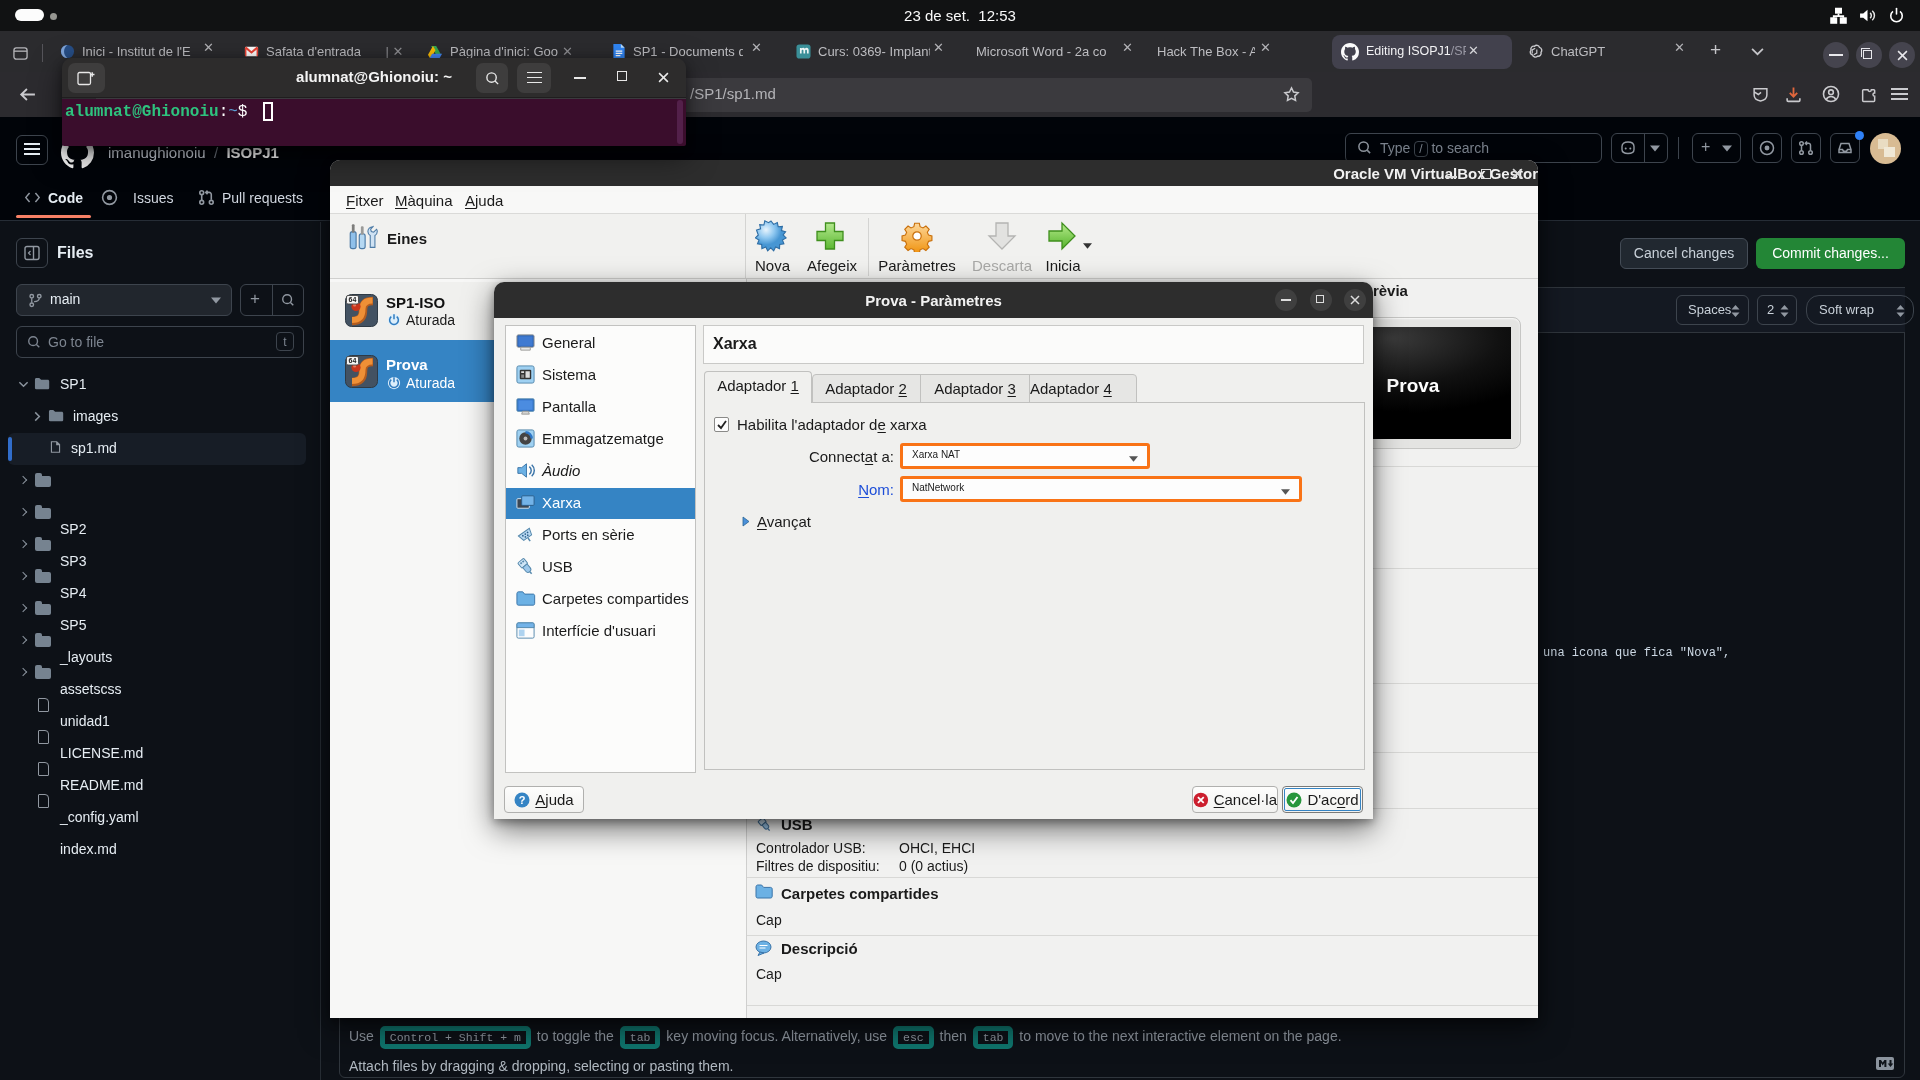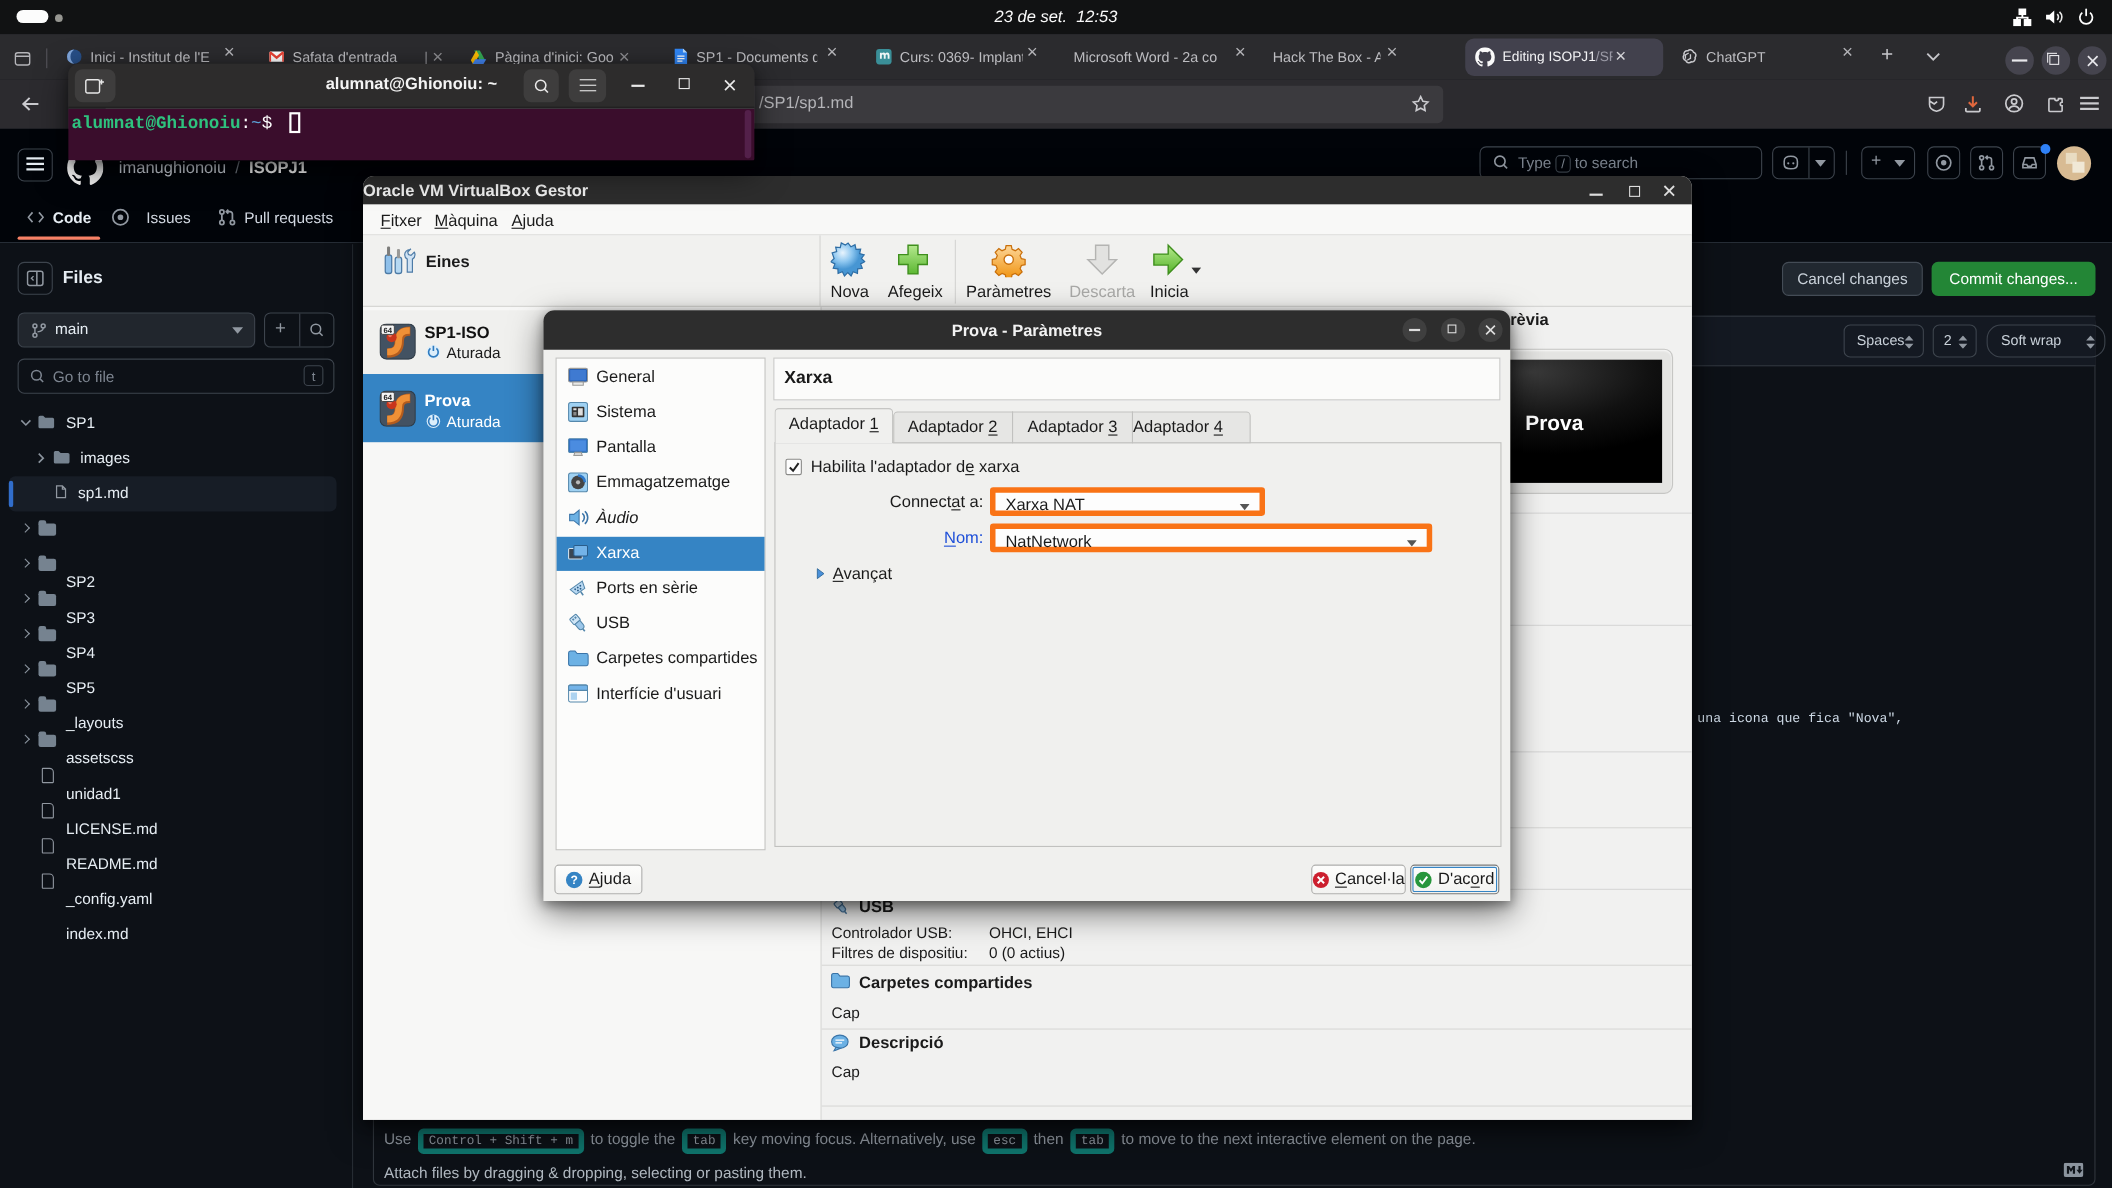--- a/index.html
+++ b/index.html
@@ -1,40 +1,40 @@
 <!DOCTYPE html>
 <html><head><meta charset="utf-8">
 <style>
   * { margin:0; padding:0; box-sizing:border-box; }
   html,body { width:1920px; height:1080px; overflow:hidden; background:#0d1117; font-family:"Liberation Sans",sans-serif; }
   .abs { position:absolute; } .nw { white-space:nowrap; }
   #stage { position:relative; width:1920px; height:1080px; }
   .mono { font-family:"Liberation Mono",monospace; }
   .shadow { box-shadow: 0 10px 30px rgba(0,0,0,.55), 0 3px 10px rgba(0,0,0,.35); }
   
-  #sysbar { left:0; top:0; width:1920px; height:31px; background:#111213; color:#fff;font-style:italic; }
+  #sysbar { left:0; top:0; width:1920px; height:31px; background:#111213; color:#fff; }
   
   #tabbar { left:0; top:31px; width:1920px; height:41px; background:#2b2b2e; }
   #navbar { left:0; top:72px; width:1920px; height:45px; background:#2c2b2f; }
   .tab { position:absolute; top:4px; height:33px; color:#bdbdc1; font-size:13px; display:flex; align-items:center; }
   .tab .ttl { white-space:nowrap; overflow:hidden; }
   .tclose { position:absolute; top:10px; color:#b3b3b7; font-size:13px; line-height:13px; }
   
   .ghbtn { position:absolute; border:1px solid #3d444d; border-radius:6px; }
   .kbd { display:inline-block; border:5px solid #0f766e; border-radius:5px; padding:0px 5px; font-family:"Liberation Mono",monospace; font-size:11.5px; color:#9198a1; margin:0 2px; }
   .trow { position:absolute; left:0; width:320px; height:32px; color:#e6edf3; font-size:14px; }
   
   #vbox { left:330px; top:160px; width:1208px; height:858px; border-radius:10px 10px 0 0; background:#f1f1ef; }
   #vboxdlg { left:494px; top:282px; width:879px; height:537px; border-radius:10px 10px 0 0; background:#f0f0ee; }
   .titlebar { position:absolute; left:0; top:0; width:100%; height:26px; background:#2d2d2d; border-radius:10px 10px 0 0; }
   .vlabel { position:absolute; font-size:15px; color:#1a1a1a; }
   .dlgitem { position:absolute; left:1px; width:189px; height:32px; font-size:15px; color:#1a1a1a; }
   .dlgitem .ic { position:absolute; left:9px; top:5px; }
   .dlgitem .tx { position:absolute; left:36px; top:7px; }
-  .combo { position:absolute; background:#fdfdfd; border:5px solid #f97316; border-radius:3px; font-size:15px; color:#1a1a1a; }
+  .combo { position:absolute; background:#fdfdfd; border:3px solid #f97316; border-radius:3px; font-size:10px; color:#1a1a1a; }
   .vbtn { position:absolute; height:27px; background:linear-gradient(#fdfdfc,#f2f2f0); border:1px solid #b0b0ae; border-radius:4px; font-size:15px; color:#1a1a1a; display:flex; align-items:center; justify-content:center; gap:5px; }
   u { text-decoration:underline; text-underline-offset:2px; }
   .fold,.file { position:absolute; left:0; width:320px; height:32px; color:#e6edf3; font-size:14px; }
   .fold .nm,.file .nm { position:absolute; left:60px; top:8px; white-space:nowrap;margin-top:48px; }
   .chv { position:absolute; left:20px; top:12px; width:6px; height:6px; border-top:1.7px solid #8b949e; border-right:1.7px solid #8b949e; transform:rotate(45deg); }
   .fo { position:absolute; left:35px; top:11px; width:16px; height:11px; background:#768390; border-radius:0 2px 2px 2px; }
   .fo::before { content:""; position:absolute; left:0; top:-3px; width:7px; height:4px; background:#768390; border-radius:2px 2px 0 0; }
   .fi { position:absolute; left:38px; top:9px; width:11px; height:14px; border:1.4px solid #9198a1; border-radius:1px 4px 1px 1px; }
 </style></head>
 <body>
@@ -424,21 +424,21 @@
       </svg>
     <svg class="abs" style="left:1860px;top:14px" width="17" height="17" viewBox="0 0 16 16">
         <path fill="none" stroke="#cacace" stroke-width="1.4" d="M5.5 2.5h2a1.6 1.6 0 103.2 0H13a.8.8 0 01.8.8v2.2a1.6 1.6 0 100 3.2v4a.8.8 0 01-.8.8H3.3a.8.8 0 01-.8-.8V3.3a.8.8 0 01.8-.8z" transform="translate(0 1)"></path>
       </svg>
     <g></g>
     <div class="abs" style="left:1891px;top:16px;width:17px;height:1.8px;background:#cacace;box-shadow:0 5px 0 #cacace, 0 10px 0 #cacace;"></div>
   </div>
 
   <div class="abs shadow" id="vbox">
     <div class="titlebar"></div>
-    <div class="abs" style="left:0;top:0;width:1208px;height:26px;text-align:left;font-size:15px;font-weight:700;color:#f2f2f2;line-height:27px;">Oracle VM VirtualBox Gestor</div>
+    <div class="abs" style="left:0;top:0;width:1208px;height:26px;text-align:right;font-size:15px;font-weight:700;color:#f2f2f2;line-height:27px;">Oracle VM VirtualBox Gestor</div>
     <div class="abs" style="left:1115px;top:16px;width:12px;height:1.6px;background:#ddd;"></div>
     <div class="abs" style="left:1151px;top:9px;width:10px;height:10px;border:1.6px solid #ddd;"></div>
     <svg class="abs" style="left:1182px;top:8px" width="11" height="11" viewBox="0 0 10 10">
         <path d="M1 1l8 8M9 1l-8 8" stroke="#ddd" stroke-width="1.5"></path>
       </svg>
 
     <div class="abs" style="left:0;top:26px;width:1208px;height:28px;background:#f8f8f7;border-bottom:1px solid #dadad8;"></div>
     <div class="vlabel" style="left:16px;top:32px;"><u>F</u>itxer</div>
     <div class="vlabel" style="left:65px;top:32px;"><u>M</u>àquina</div>
     <div class="vlabel" style="left:135px;top:32px;"><u>A</u>juda</div>

